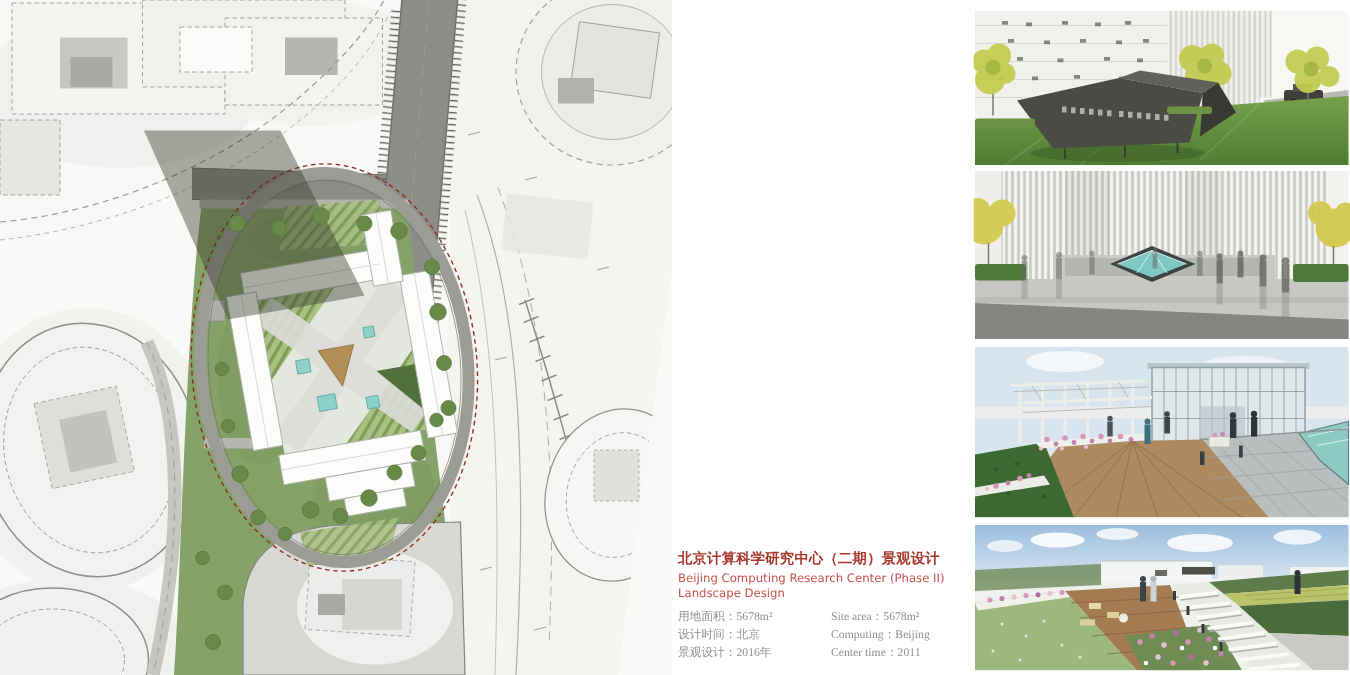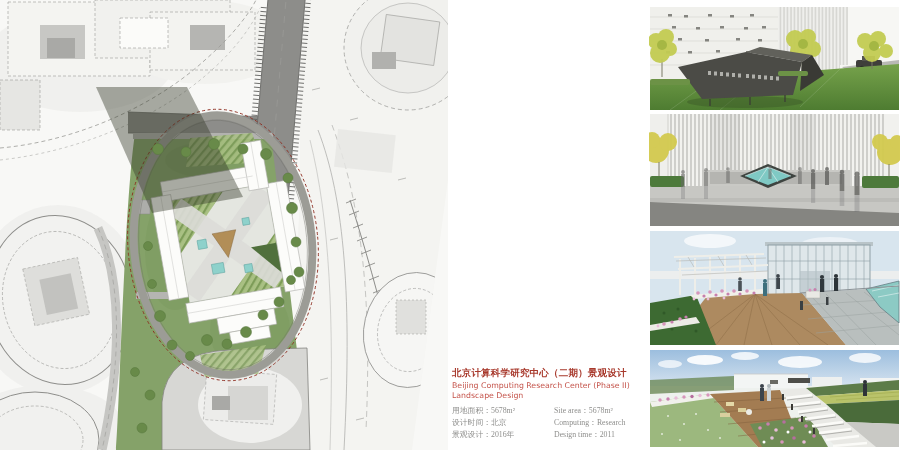--- a/index.html
+++ b/index.html
@@ -225,23 +225,23 @@
     </svg>
   </div>
 
   <div class="info-block">
     <div class="title-zh">北京计算科学研究中心（二期）景观设计</div>
     <div class="title-en">Beijing Computing Research Center (Phase II) Landscape Design</div>
     <div class="detail-grid">
       <div class="cell"><span>用地面积：</span><span>5678m²</span></div>
       <div class="cell"><span>Site area：</span><span>5678m²</span></div>
       <div class="cell"><span>设计时间：</span><span>北京</span></div>
-      <div class="cell"><span>Computing：</span><span>Research</span></div>
+      <div class="cell"><span>Computing：</span><span>Beijing</span></div>
       <div class="cell"><span>景观设计：</span><span>2016年</span></div>
-      <div class="cell"><span>Design time：</span><span>2011</span></div>
+      <div class="cell"><span>Center time：</span><span>2011</span></div>
     </div>
   </div>
 
   <div class="renders">
 
     <div class="render r1">
       <svg viewBox="0 0 249 103">
         <defs>
           <pattern id="louv1" width="3.5" height="4" patternUnits="userSpaceOnUse">
             <rect width="3.5" height="4" fill="#efefec"></rect>

